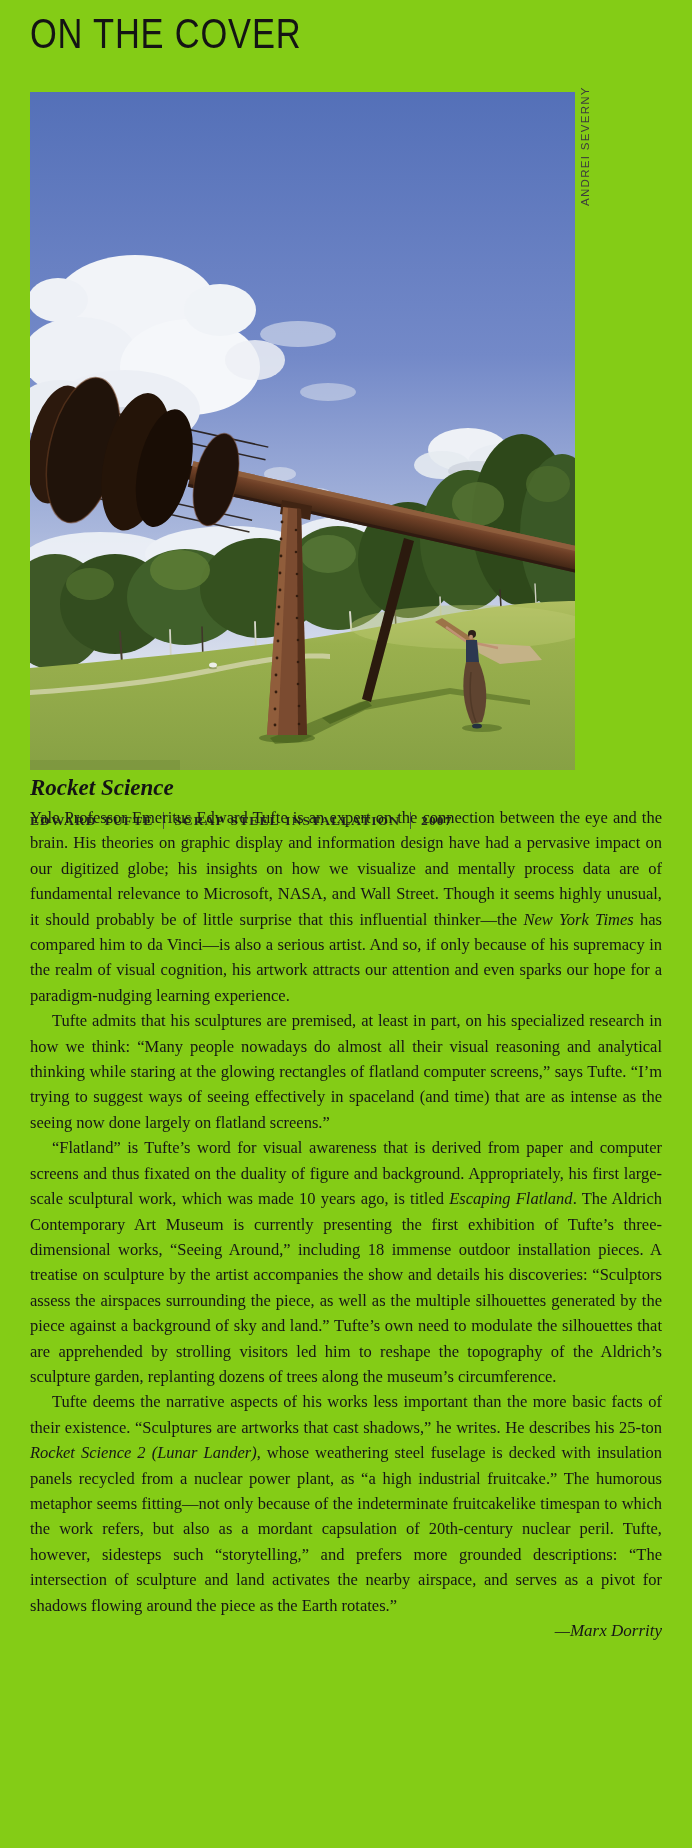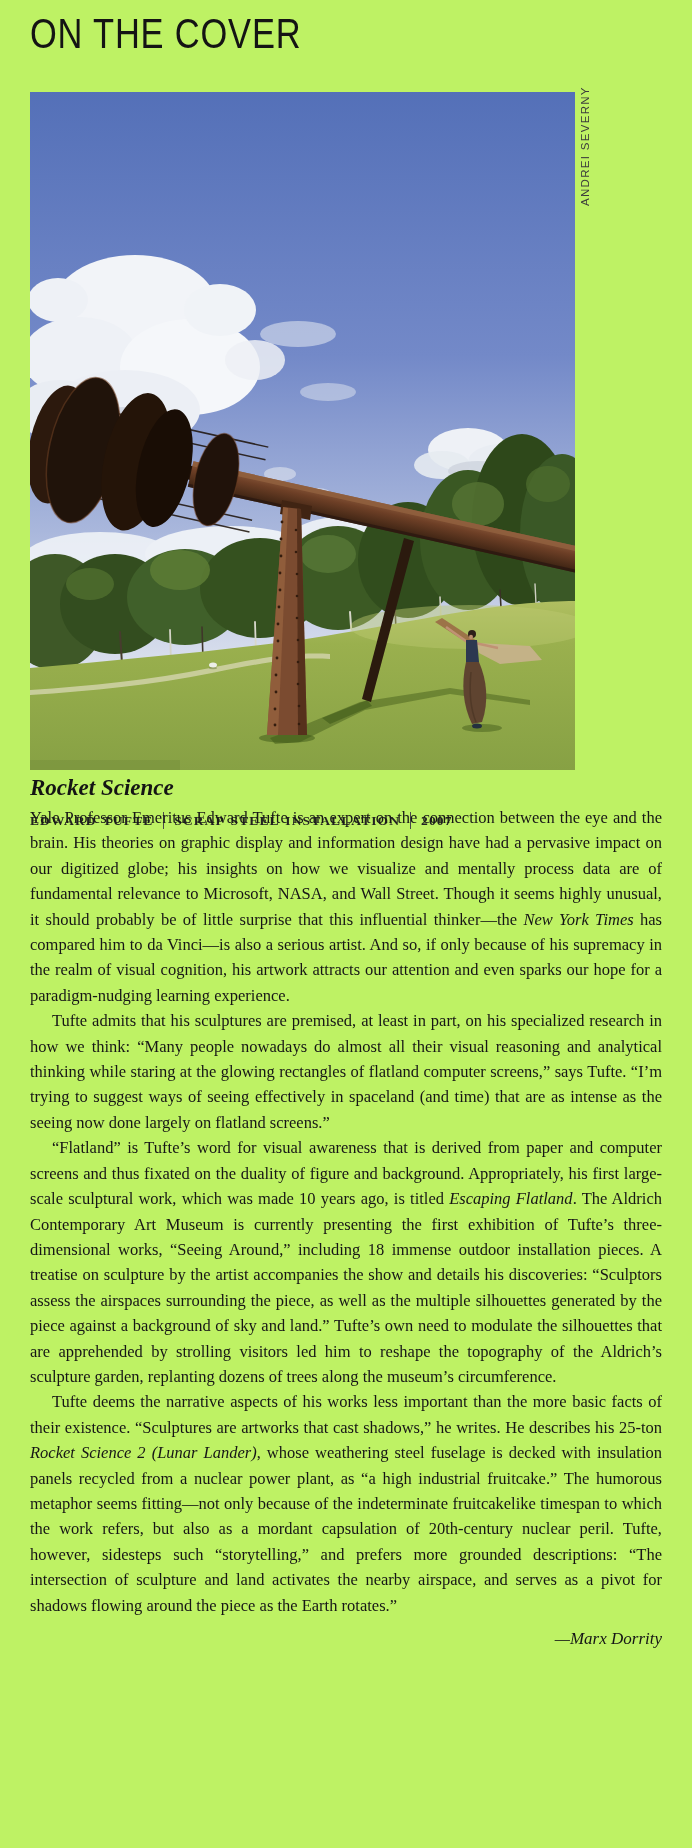--- a/index.html
+++ b/index.html
@@ -1,20 +1,20 @@
 <!DOCTYPE html>
 <html><head>
 <meta charset="utf-8">
 <style>
   html,body{margin:0;padding:0;background:#ffffff;}
   .page{
     position:relative;
     width:692px;
     height:1848px;
-    background:#bef264;
+    background:#84cc16;
     overflow:hidden;
     font-family:"Liberation Serif", serif;
     color:#1a1a1a;
   }
   .page-title{
     position:absolute;
     left:30px; top:13px;
     font-family:"Liberation Sans", sans-serif;
     font-weight:400;
     font-size:42px;
@@ -77,21 +77,21 @@
     line-height:25.4px;
     text-align:justify;
     color:#161616;
   }
   .article-body p{margin:0;}
   .article-body p + p{text-indent:22px;}
   .attribution{
     text-align:right;
     font-style:italic;
     font-size:17px;
-    margin-top:8px;
+    margin-top:0;
   }
 </style>
 </head>
 <body>
 
 <div class="page">
 
   <div class="page-title">ON THE COVER</div>
 
   <div class="photo">

